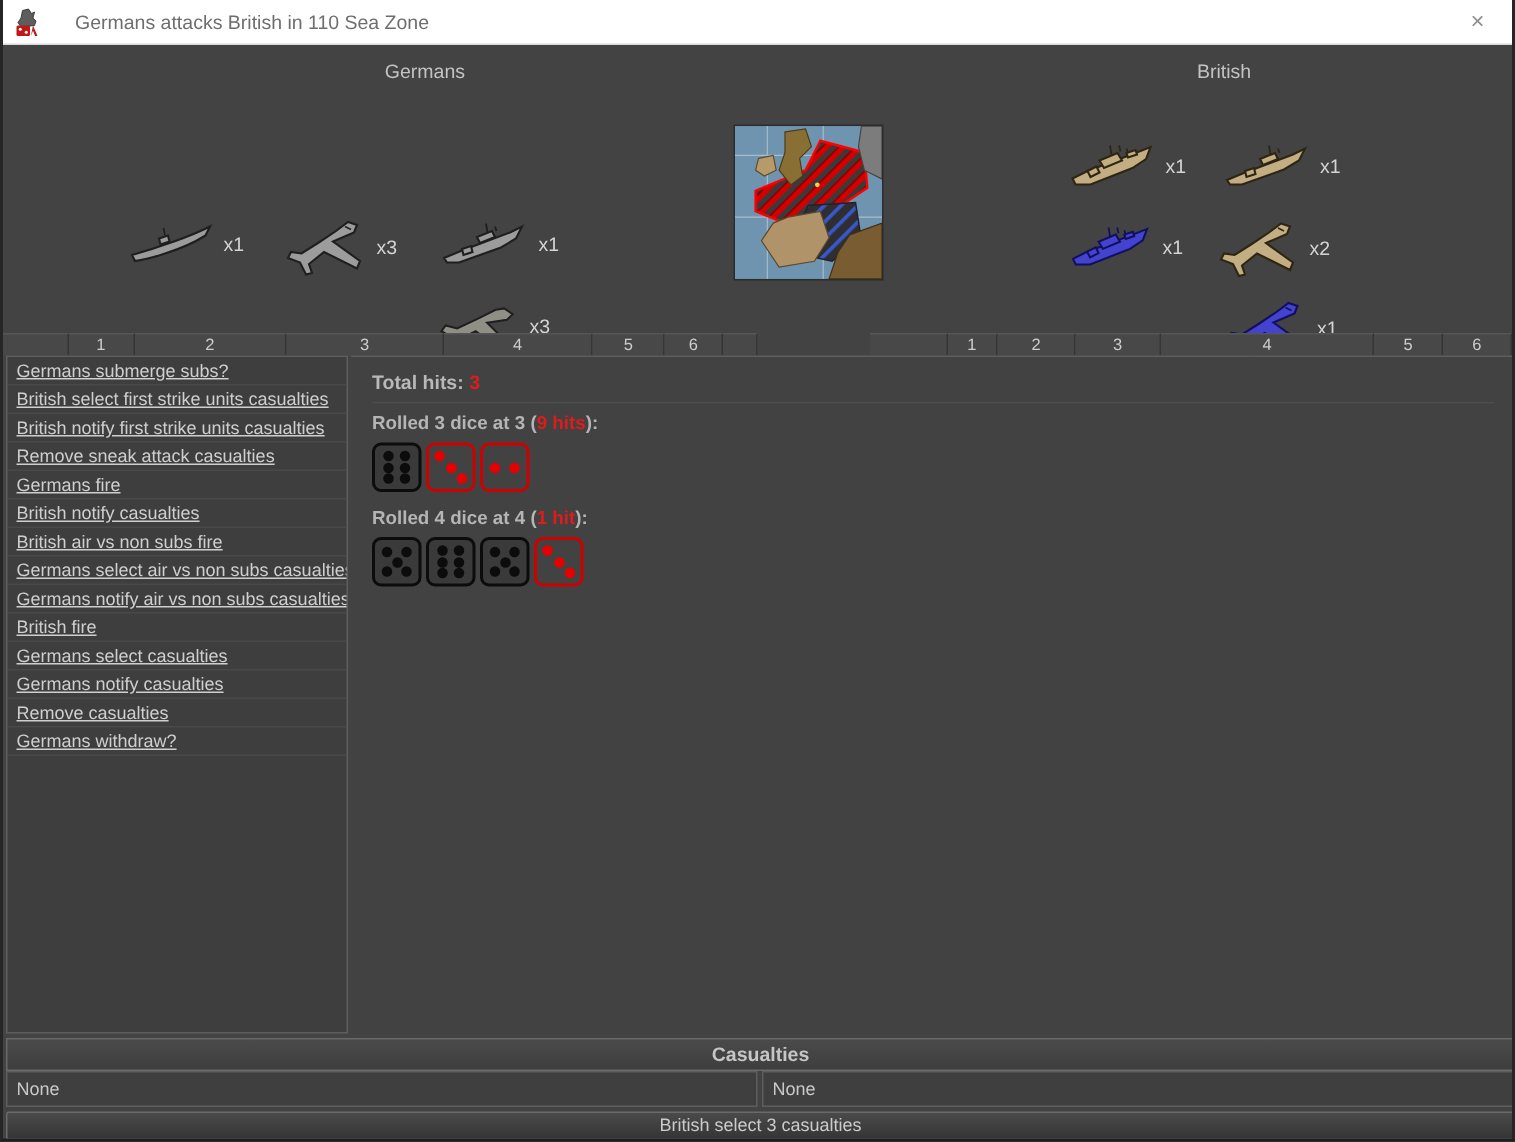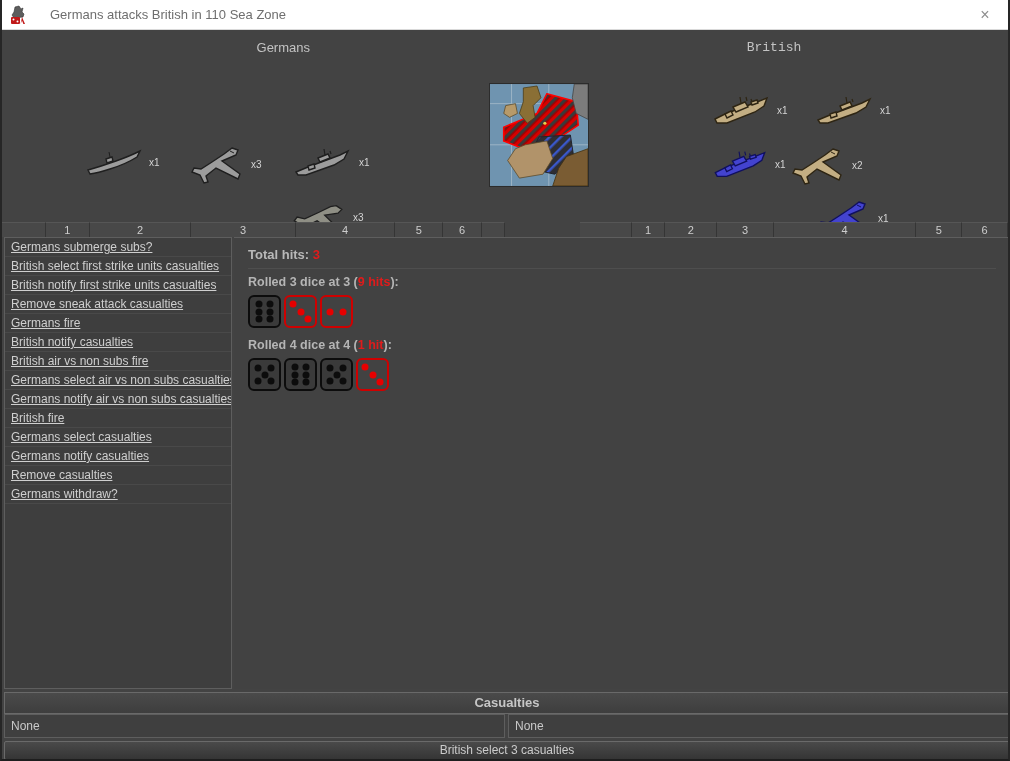--- a/index.html
+++ b/index.html
@@ -22,25 +22,25 @@
   #title-text { margin-left:20px; font-size:13px; color:#6e6e6e; }
   #close-btn {
     position:absolute; right:14px; top:5px; width:22px; height:20px;
     color:#8f8f8f; font-size:16px; line-height:20px; text-align:center; cursor:default;
   }
 
   
   #unit-area { position:absolute; left:0; top:30px; width:1006px; height:192px; background:#434343; }
   .side-header { position:absolute; top:10px; width:120px; text-align:center; font-size:13px; color:#c3c3c3; }
   #germans-header { left:188px;text-align:right; }
-  #british-header { left:712px;font-family:Liberation Mono, monospace; }
+  #british-header { left:754px; }
 
   .unit { position:absolute; display:flex; align-items:center; gap:7px; }
   .unit svg { overflow:visible; }
-  .unit .count { font-size:10px; color:#d4d4d4; }
+  .unit .count { font-size:13px; color:#d4d4d4; }
 
   .fill-german { fill:#9c9c9c; stroke:#1f1f1f; stroke-width:1.4; }
   .fill-german2 { fill:#8f8f85; stroke:#1f1f1f; stroke-width:1.4; }
   .fill-tan { fill:#c3ae83; stroke:#2e2513; stroke-width:1.4; }
   .fill-blue { fill:#4343cf; stroke:#10105e; stroke-width:1.4; }
 
   
   #map { position:absolute; left:487px; top:53px; width:100px; height:104px; border:1px solid #2c2c2c; }
 
   
@@ -192,21 +192,21 @@
           <use href="#shape-warship" class="fill-tan"></use>
         </svg>
       <span class="count">x1</span>
     </div>
     <div class="unit" style="left:710px; top:115px;">
       <svg width="56" height="38" viewBox="0 0 56 40">
           <use href="#shape-battleship" class="fill-blue"></use>
         </svg>
       <span class="count">x1</span>
     </div>
-    <div class="unit" style="left:787px; top:113px;">
+    <div class="unit" style="left:808px; top:113px;">
       <svg width="56" height="44" viewBox="0 0 56 40">
           <use href="#shape-fighter" class="fill-tan"></use>
         </svg>
       <span class="count">x2</span>
     </div>
     <div class="unit" style="left:813px; top:166px;">
       <svg width="56" height="44" viewBox="0 0 56 40">
           <use href="#shape-fighter" class="fill-blue"></use>
         </svg>
       <span class="count">x1</span>

